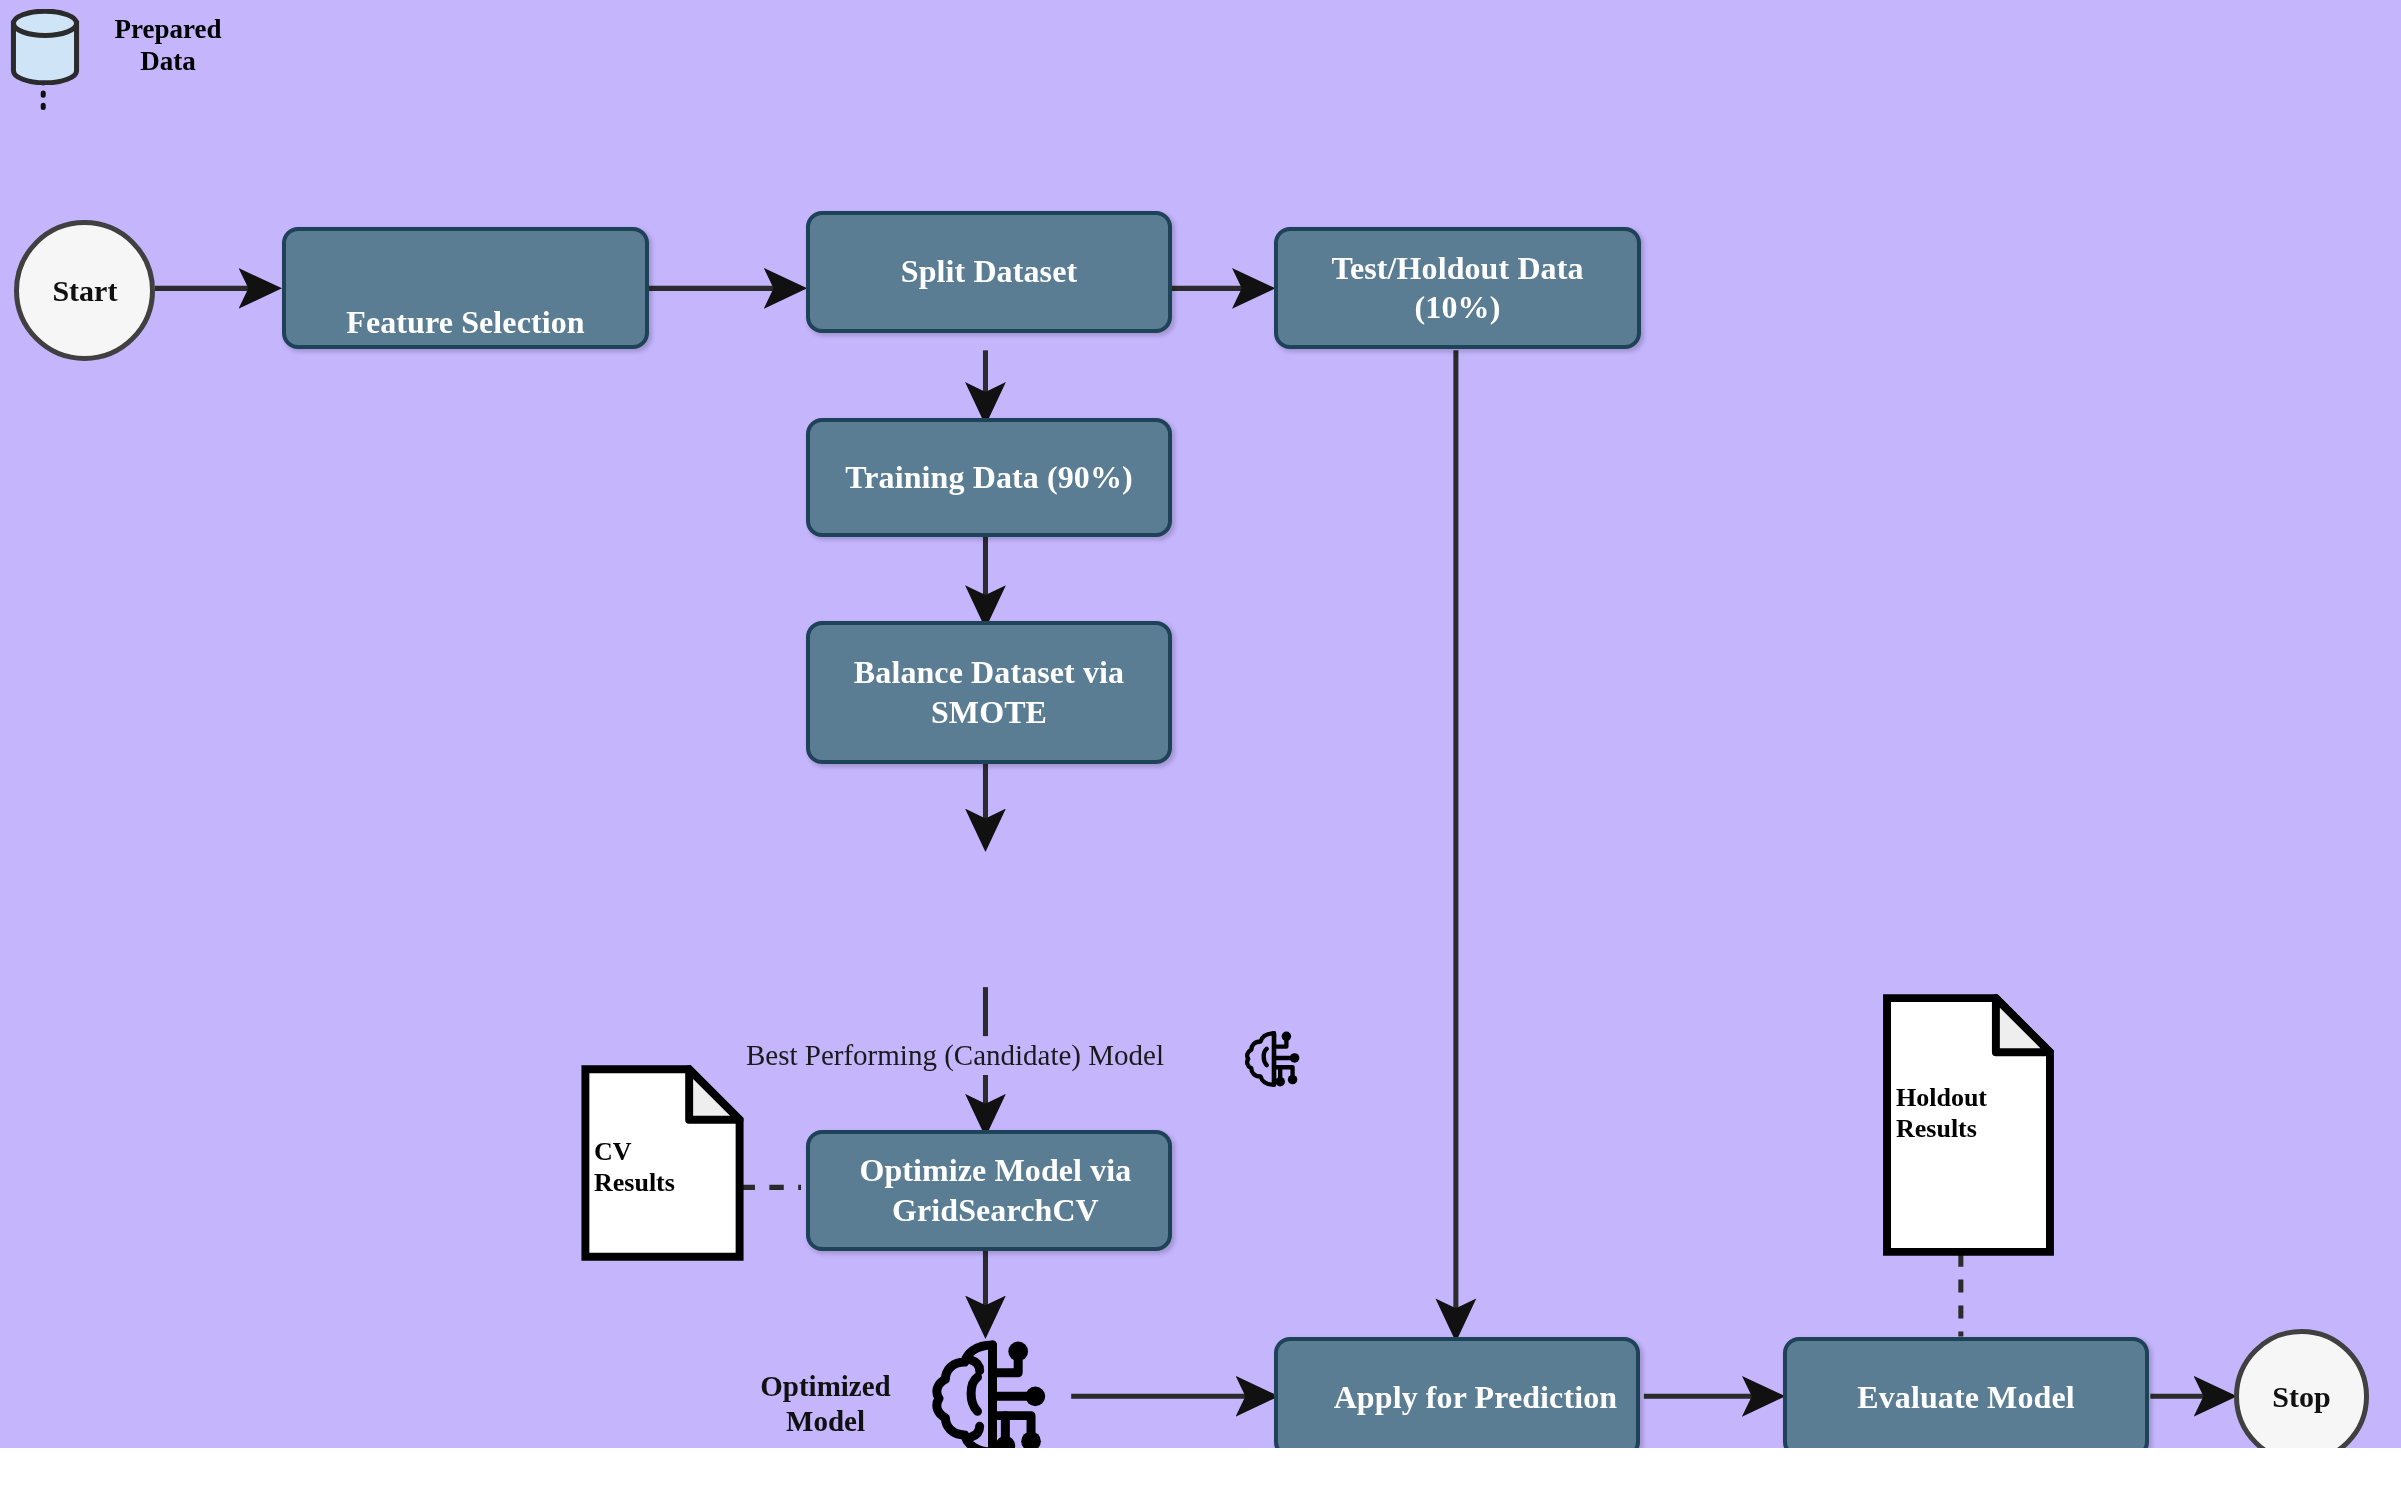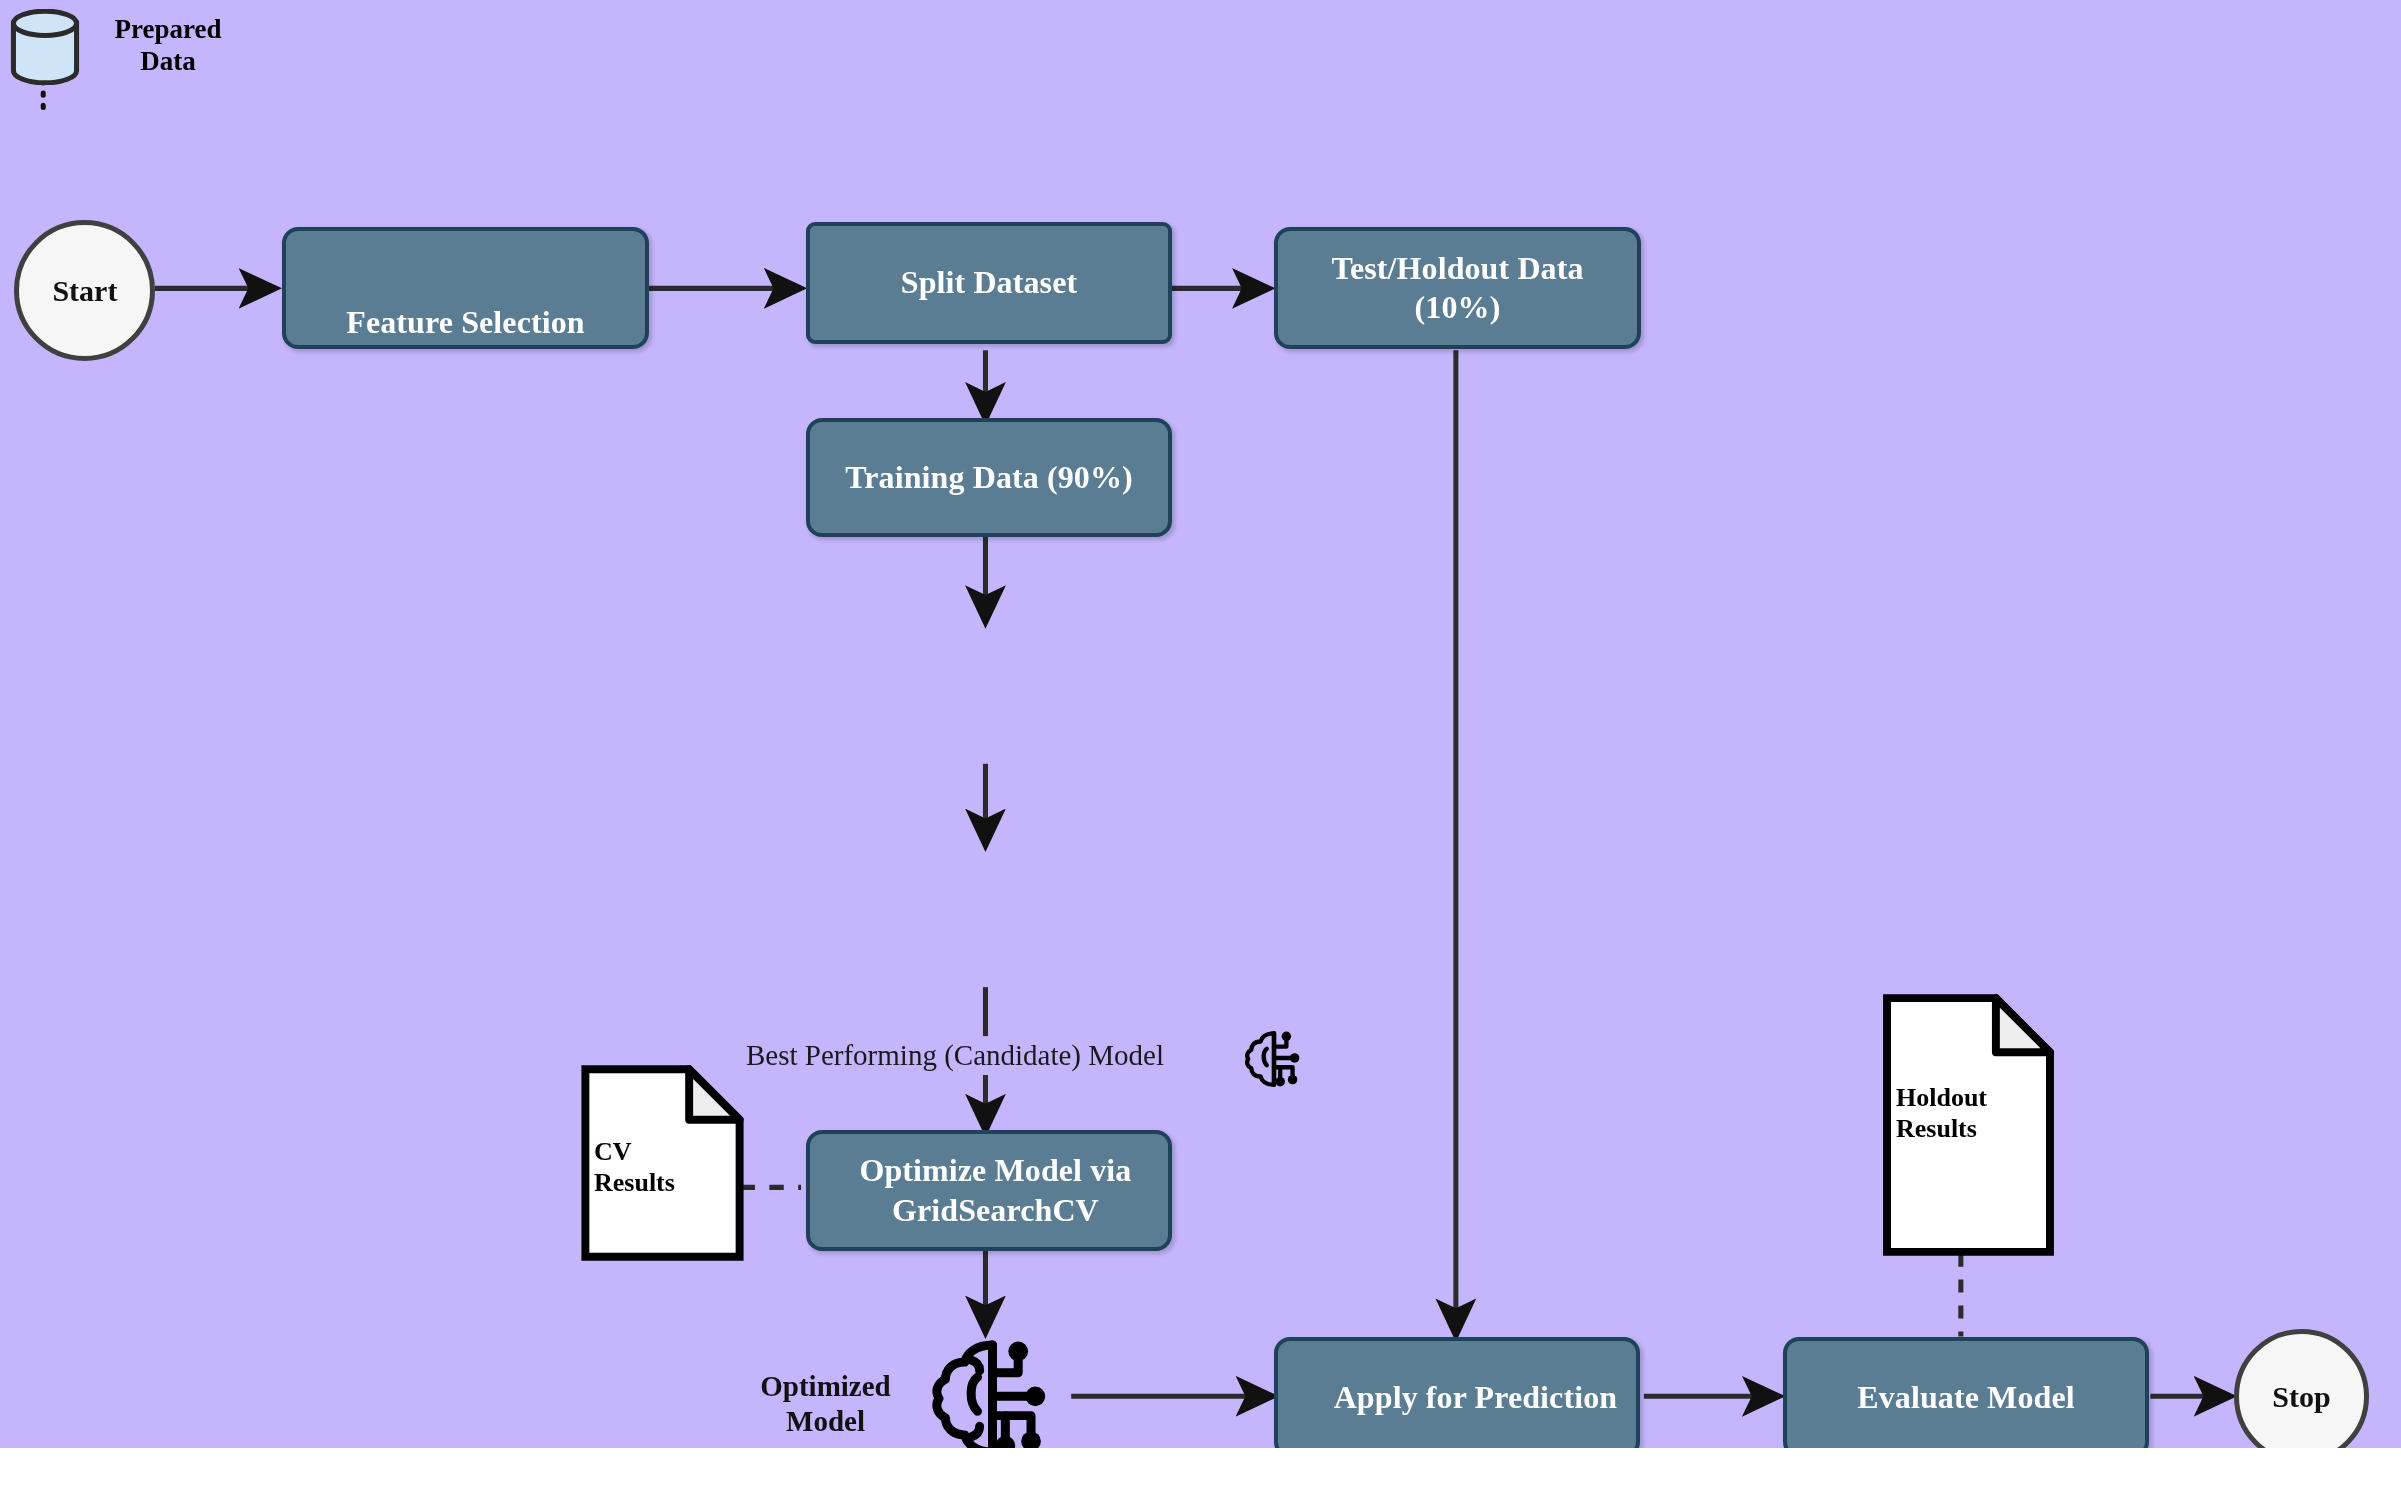--- a/index.html
+++ b/index.html
@@ -150,33 +150,37 @@
 Data</div>
 
   <div class="node terminator" style="left:14.4px; top:220px; width:141px; height:141px;">
     <span>Start</span>
   </div>
 
   <div class="node process" style="left:282px; top:227px; width:367px; height:122px;align-items:flex-end;">
     <span>Feature Selection</span>
   </div>
 
-  <div class="node process" style="left:806px; top:222px; width:366px; height:122px;border-radius:9px;">
+  <div class="node process" style="left:806px; top:211px; width:366px; height:122px;">
     <span>Split Dataset</span>
   </div>
 
   <div class="node process" style="left:1274px; top:227px; width:367px; height:122px; white-space:pre-line;">
     <span>Test/Holdout Data
 (10%)</span>
   </div>
 
   <div class="node process" style="left:806px; top:418px; width:366px; height:119px;">
     <span>Training Data (90%)</span>
   </div>
 
+  <div class="node process" style="left:806px; top:621px; width:366px; height:143px; white-space:pre-line;">
+    <span>Balance Dataset via
+SMOTE</span>
+  </div>
 
 
   <div class="node process" style="left:806px; top:1130px; width:366px; height:121px; white-space:pre-line;padding-left:20px;">
     <span>Optimize Model via
 GridSearchCV</span>
   </div>
 
   <div class="plain-label" style="left:746px; top:1039px;">Best Performing (Candidate) Model</div>
 
   <div class="icon-wrap" style="left:1241px; top:1026px; width:66px; height:66px;">

